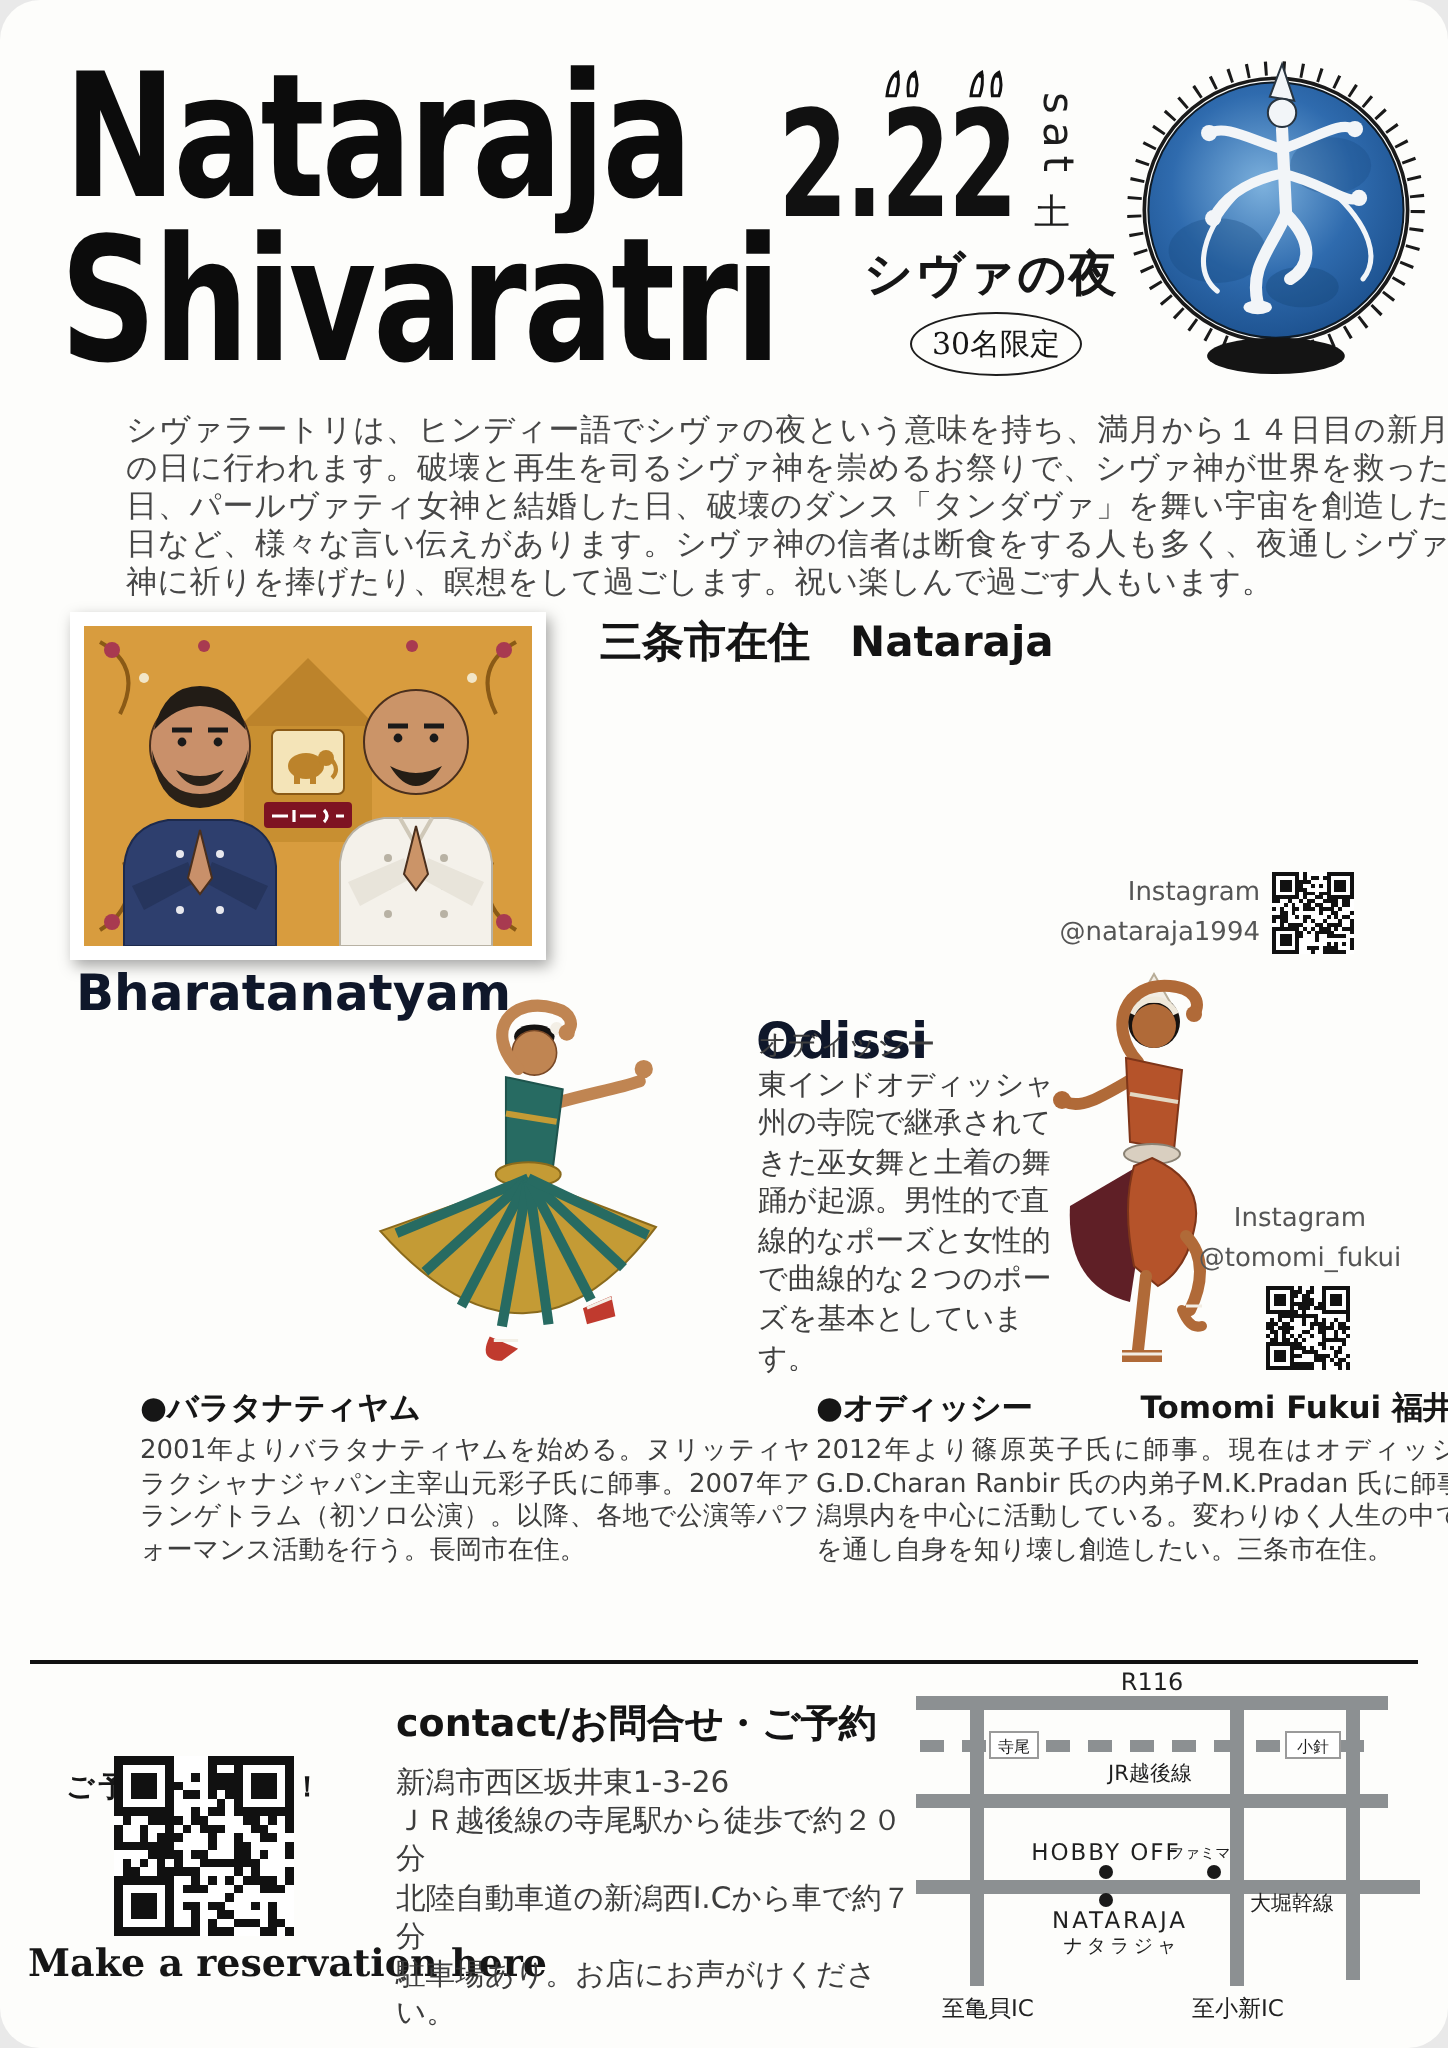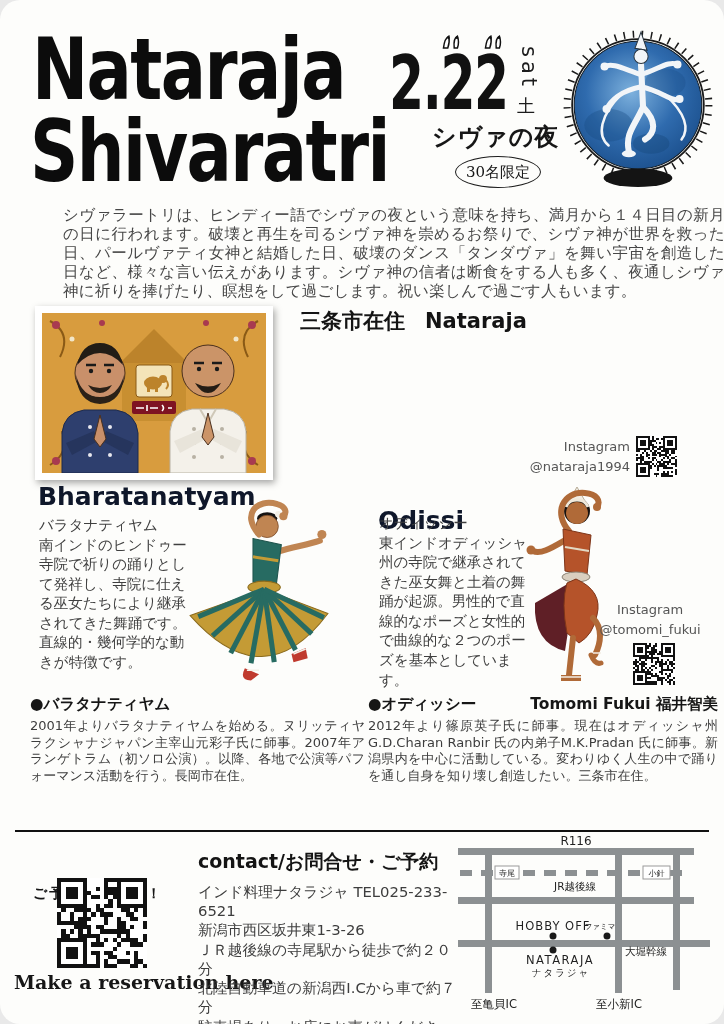--- a/index.html
+++ b/index.html
@@ -45,21 +45,21 @@
   .od-heading{left:378px;top:480px;margin-top:26px;}
   .dance-body{font-size:14.5px;line-height:1.35;color:#3f3f3f;white-space:pre-line;}
   .bh-body{left:39px;top:516px;width:153px;}
   .od-body{left:379px;top:514px;width:152px;}
   .dancer1{left:178px;top:496px;width:152px;height:192px;}
   .dancer2{left:505px;top:483px;width:140px;height:207px;}
   .od-insta{left:598px;top:600px;width:104px;text-align:center;}
   .qr-od{left:633px;top:643px;width:42px;height:42px;}
 
   
-  .bio{color:#3d3d3d;}
+  .bio{color:#3d3d3d;margin-left:40px;}
   .bio-left{left:30px;top:694px;width:335px;}
   .bio-right{left:368px;top:694px;width:350px;}
   .bio-title-row{display:flex;font-size:15.5px;font-weight:800;color:#161616;white-space:nowrap;}
   .bio-left .bio-title-row{gap:22px;}
   .bio-right .bio-title-row{justify-content:space-between;}
   .bio-body{margin-top:3px;font-size:13px;line-height:1.28;text-align:justify;}
 
   .divider{left:15px;top:830px;width:694px;height:2px;background:#111;}
 
   
@@ -362,22 +362,20 @@
         <rect x="47.61904761904762" y="95.23809523809524" width="4.761904761904762" height="4.761904761904762" fill="#111"></rect>
         <rect x="61.904761904761905" y="95.23809523809524" width="4.761904761904762" height="4.761904761904762" fill="#111"></rect>
         <rect x="66.66666666666667" y="95.23809523809524" width="4.761904761904762" height="4.761904761904762" fill="#111"></rect>
         <rect x="71.42857142857143" y="95.23809523809524" width="4.761904761904762" height="4.761904761904762" fill="#111"></rect>
         <rect x="76.19047619047619" y="95.23809523809524" width="4.761904761904762" height="4.761904761904762" fill="#111"></rect>
         <rect x="80.95238095238095" y="95.23809523809524" width="4.761904761904762" height="4.761904761904762" fill="#111"></rect>
         <rect x="85.71428571428571" y="95.23809523809524" width="4.761904761904762" height="4.761904761904762" fill="#111"></rect>
       </svg></div>
 
   <div class="abs dance-heading bh-heading">Bharatanatyam</div>
-  <div class="abs dance-body bh-body">バラタナティヤム
-南インドのヒンドゥー寺院で祈りの踊りとして発祥し、寺院に仕える巫女たちにより継承されてきた舞踊です。直線的・幾何学的な動きが特徴です。</div>
   <div class="abs dancer1">
     <svg viewBox="0 0 150 190">
       <ellipse cx="88" cy="22" rx="10" ry="6" fill="#151312"></ellipse>
       <circle cx="99" cy="18" r="3.2" fill="#f3efe6"></circle>
       <circle cx="88" cy="30" r="11" fill="#c08552" stroke="#7a4a28" stroke-width=".8"></circle>
       <path d="M80,38 C62,18 78,2 98,8 C106,10 108,16 104,20" stroke="#c08552" stroke-width="6" fill="none" stroke-linecap="round"></path>
       <circle cx="104" cy="20" r="4" fill="#c08552"></circle>
       <path d="M98,55 C115,50 128,48 140,44" stroke="#c08552" stroke-width="6" fill="none" stroke-linecap="round"></path>
       <circle cx="142" cy="38" r="4.5" fill="#c08552"></circle>
       <path d="M74,42 L102,48 L97,88 L74,85 Z" fill="#276b62" stroke="#1e544d"></path>
@@ -754,21 +752,20 @@
         <rect x="61.904761904761905" y="95.23809523809524" width="4.761904761904762" height="4.761904761904762" fill="#111"></rect>
         <rect x="80.95238095238095" y="95.23809523809524" width="4.761904761904762" height="4.761904761904762" fill="#111"></rect>
         <rect x="85.71428571428571" y="95.23809523809524" width="4.761904761904762" height="4.761904761904762" fill="#111"></rect>
         <rect x="95.23809523809524" y="95.23809523809524" width="4.761904761904762" height="4.761904761904762" fill="#111"></rect>
       </svg></div>
   <div class="abs serifb resv-en">Make a reservation here</div>
 
   <div class="abs contact">
     <div class="contact-heading">contact/お問合せ・ご予約</div>
     <div class="contact-lines">
-      <div>インド料理ナタラジャ TEL025-233-6521</div>
       <div>新潟市西区坂井東1-3-26</div>
       <div>ＪＲ越後線の寺尾駅から徒歩で約２０分</div>
       <div>北陸自動車道の新潟西I.Cから車で約７分</div>
       <div>駐車場あり。お店にお声がけください。</div>
     </div>
   </div>
 
   <div class="abs map">
     <svg viewBox="0 0 272 185">
       <text x="124" y="12" font-size="12" text-anchor="middle">R116</text>

